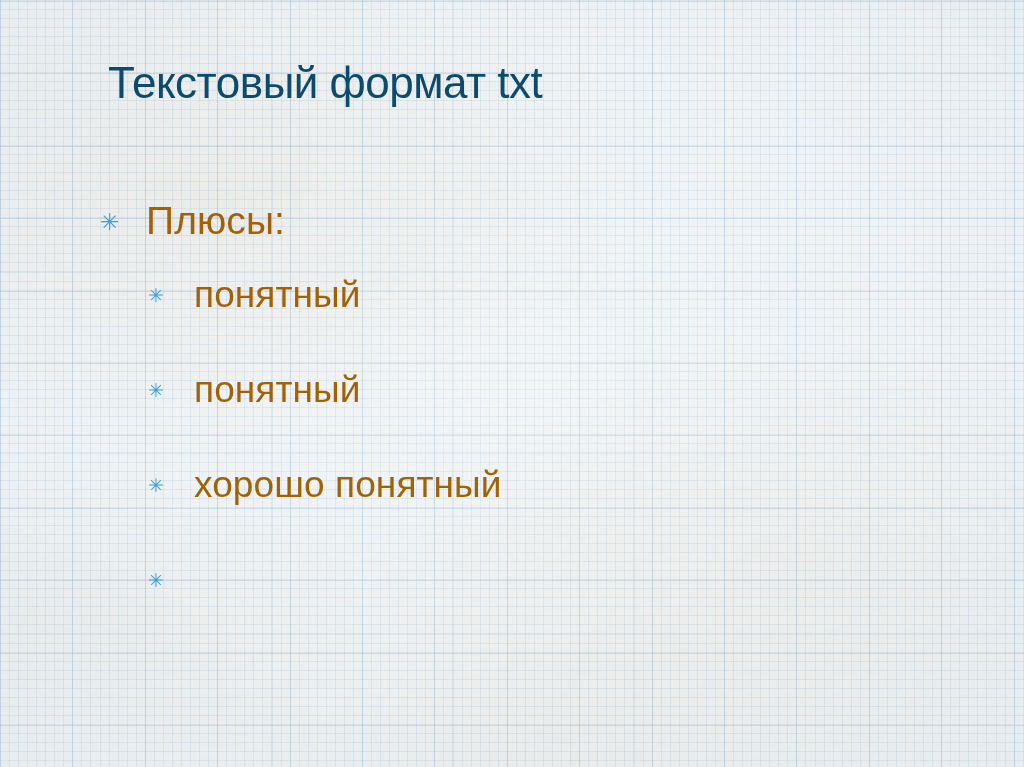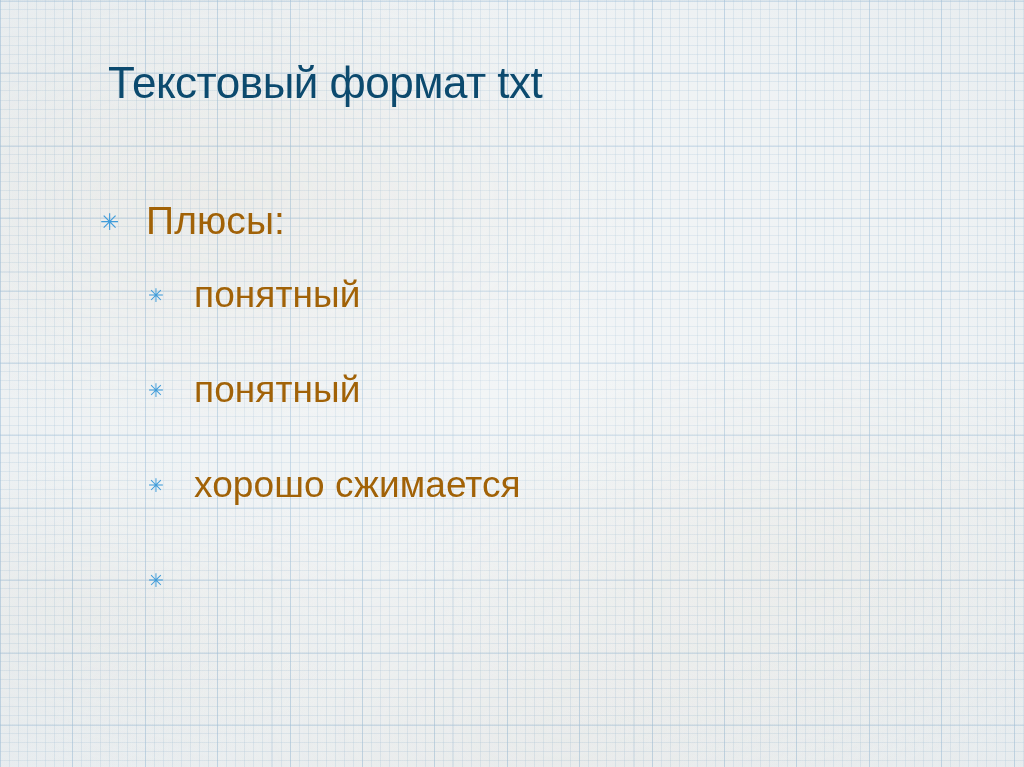--- a/index.html
+++ b/index.html
@@ -172,21 +172,21 @@
         <span class="bullet-text">понятный</span>
       </div>
 
       <div class="bullet-row level-2">
         <span class="bullet-marker">✳</span>
         <span class="bullet-text">понятный</span>
       </div>
 
       <div class="bullet-row level-2">
         <span class="bullet-marker">✳</span>
-        <span class="bullet-text">хорошо сжимается</span>
+        <span class="bullet-text">хорошо понятный</span>
       </div>
 
       <div class="bullet-row level-2">
         <span class="bullet-marker">✳</span>
       </div>
 
     </div>
   </div>
 </div>
 

